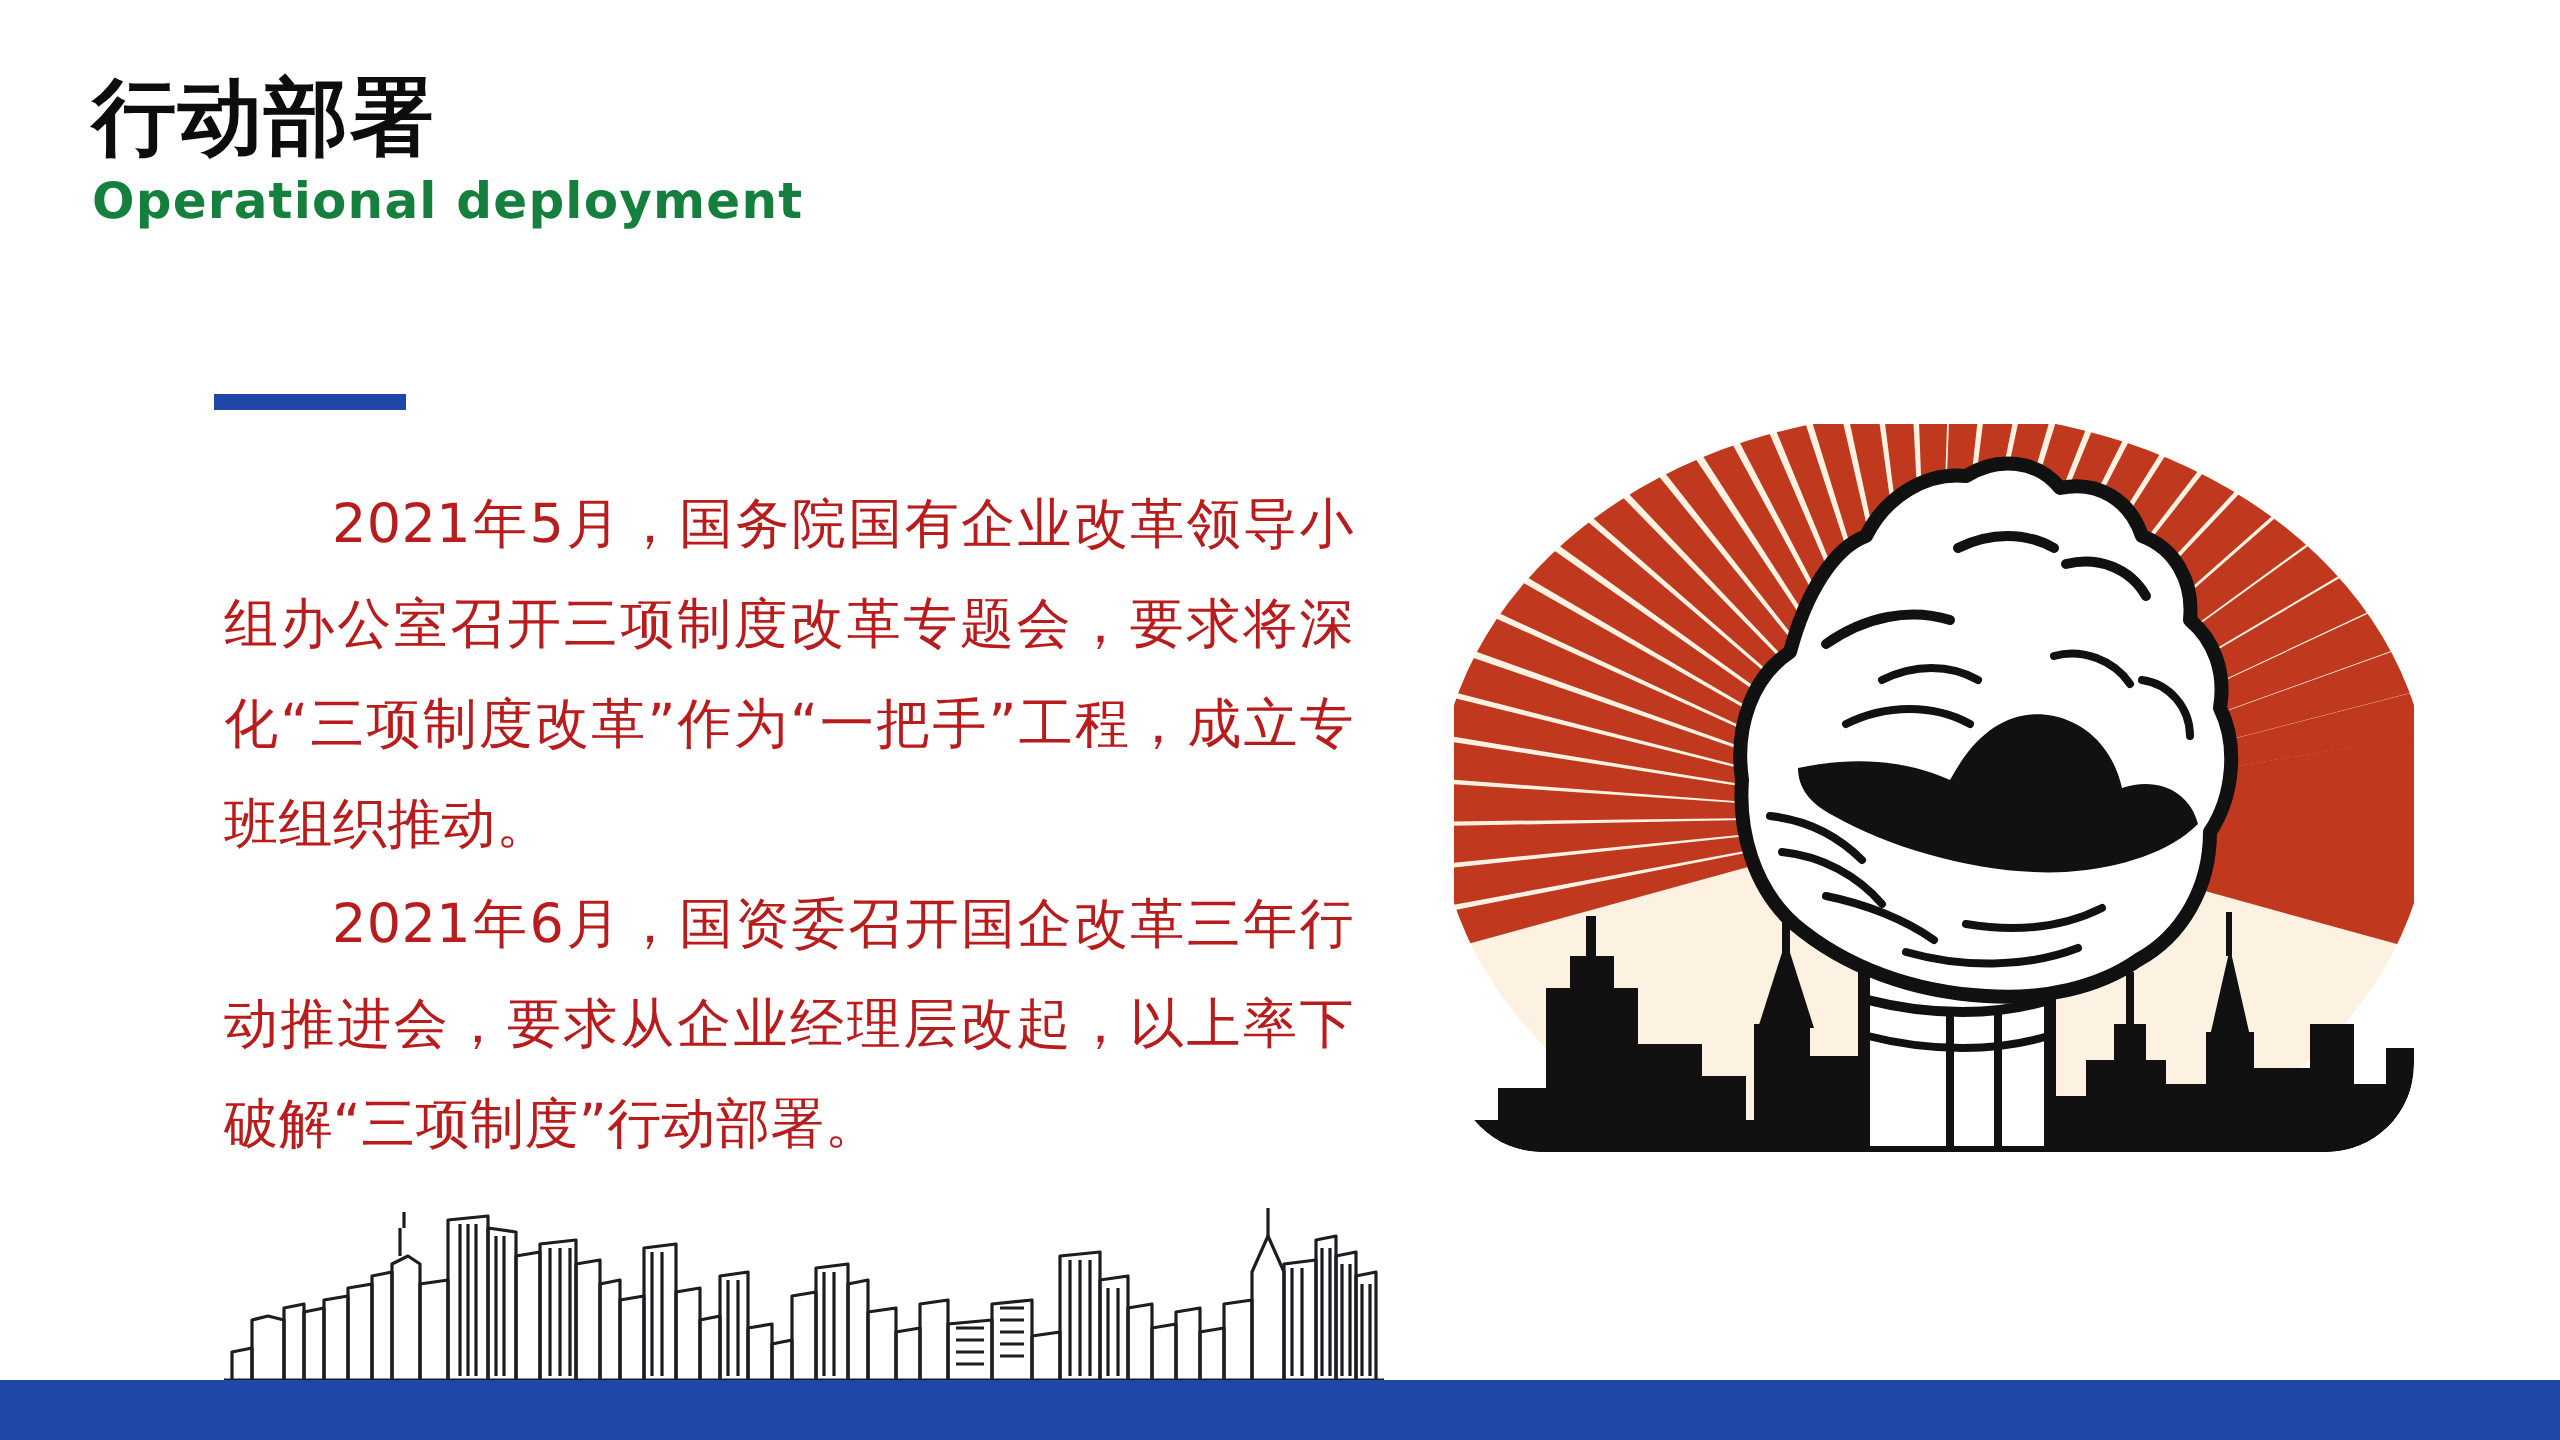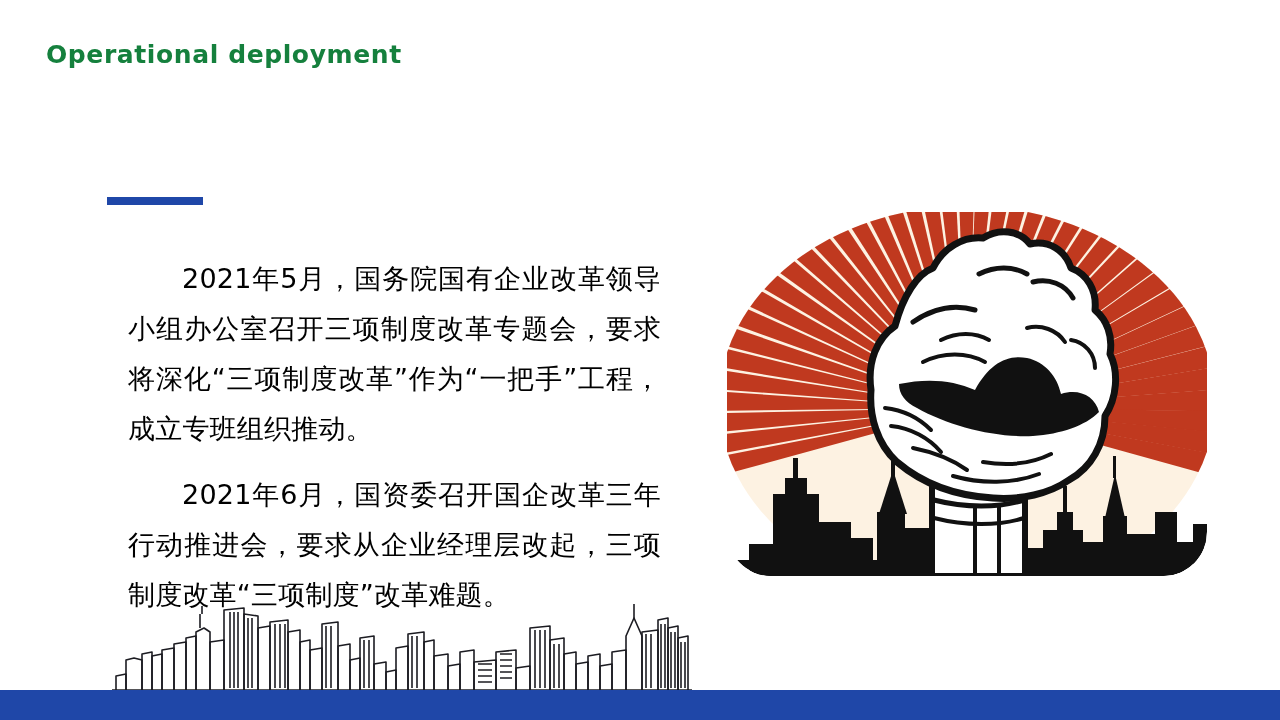--- a/index.html
+++ b/index.html
@@ -57,25 +57,25 @@
   #body-copy {
     position: absolute;
     left: 112px;
     top: 238px;
     width: 565px;
   }
   .para {
     font-family: "DejaVu Sans", "Liberation Sans", sans-serif;
     font-size: 27px;
     line-height: 50px;
-    color: #000000;
+    color: #b91c1c;
     text-indent: 54px;
     text-align: justify;
     text-justify: inter-character;
-    margin: 16px;
+    margin: 0;
     letter-spacing: 0.2px;
   }
 
   
   #poster {
     position: absolute;
     left: 727px;
     top: 212px;
     width: 480px;
     height: 364px;
@@ -104,28 +104,29 @@
     height: 30px;
     background: #1f47a8;
   }
 </style>
 </head>
 <body>
 
 <div id="slide">
 
   <div id="header">
+    <div id="title-cn">行动部署</div>
     <div id="title-en">Operational deployment</div>
   </div>
 
   <div id="accent-rule"></div>
 
   <div id="body-copy">
     <p class="para">2021年5月，国务院国有企业改革领导小组办公室召开三项制度改革专题会，要求将深化“三项制度改革”作为“一把手”工程，成立专班组织推动。</p>
-    <p class="para">2021年6月，国资委召开国企改革三年行动推进会，要求从企业经理层改起，三项制度改革“三项制度”改革难题。</p>
+    <p class="para">2021年6月，国资委召开国企改革三年行动推进会，要求从企业经理层改起，以上率下破解“三项制度”行动部署。</p>
   </div>
 
   <div id="poster">
     <svg id="poster-svg" viewBox="0 0 480 364" preserveAspectRatio="none">
       <defs>
         <clipPath id="posterClip">
           <rect x="0" y="0" width="480" height="364" rx="44" ry="44"></rect>
         </clipPath>
         <clipPath id="burstClip">
           <ellipse cx="240" cy="190" rx="248" ry="196"></ellipse>

